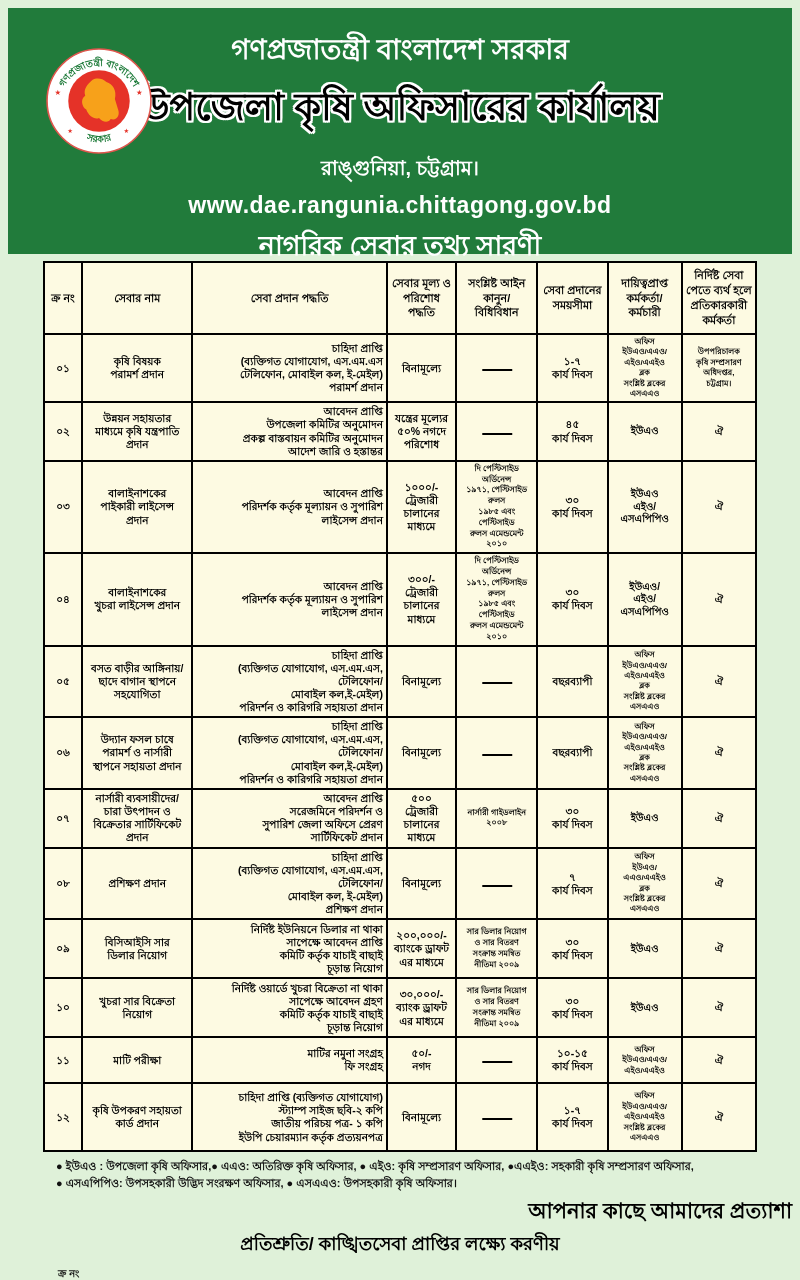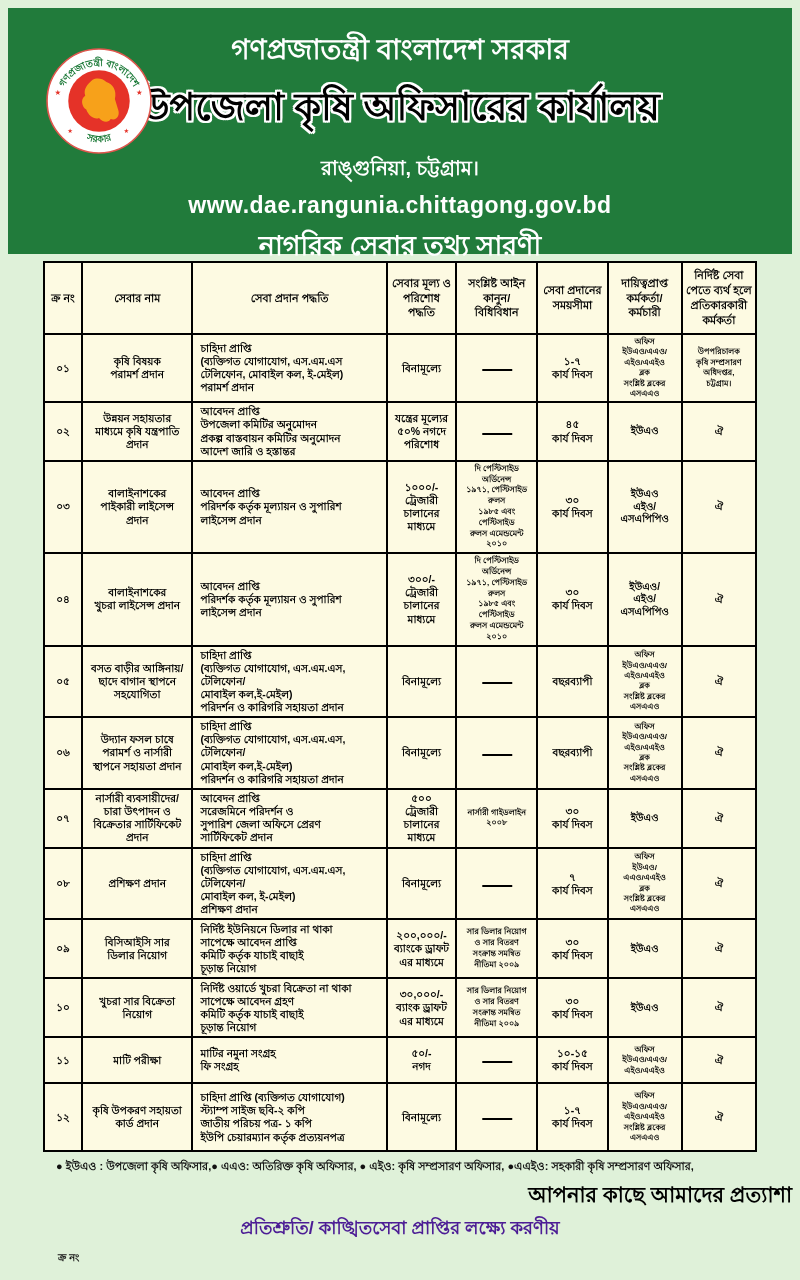--- a/index.html
+++ b/index.html
@@ -15,42 +15,42 @@
   .location{font-size:20px;font-weight:bold;margin-top:12px}
   .website{font-size:23px;font-weight:bold;margin-top:6px;letter-spacing:.5px}
   .charter-title{display:inline-block;font-size:37px;font-weight:bold;color:#ee1b24;margin-top:10px}
   .charter-sub{font-size:27px;font-weight:bold;margin-top:6px}
   
   .tblwrap{width:714px;margin:7px auto 0}
   table{border-collapse:collapse;width:100%;background:#fdfae2;table-layout:fixed}
   th,td{border:2px solid #000;text-align:center;vertical-align:middle;padding:2px 3px;white-space:pre-line;color:#000}
   th{font-size:11px;font-weight:bold;height:72px;line-height:1.35;background:#fdfae2}
   td{font-size:10.5px;font-weight:bold;line-height:1.25}
-  td.c-method{text-align:left;padding-left:7px}
+  td.c-method{text-align:right;padding-left:7px}
   td.c-law{font-size:8px;line-height:1.35}
   td.c-officer{font-size:10px}
   td.c-officer.tiny{font-size:8px;line-height:1.3}
   td.c-redress.tiny{font-size:8px;line-height:1.3}
   td.dash-cell{font-size:30px;font-weight:normal;line-height:16px;letter-spacing:-1px}
   tbody tr:nth-child(1){height:52px}
   tbody tr:nth-child(2){height:57px}
   tbody tr:nth-child(3){height:59px}
   tbody tr:nth-child(4){height:56px}
   tbody tr:nth-child(5){height:59px}
   tbody tr:nth-child(6){height:59px}
   tbody tr:nth-child(7){height:59px}
   tbody tr:nth-child(8){height:59px}
   tbody tr:nth-child(9){height:59px}
   tbody tr:nth-child(10){height:59px}
   tbody tr:nth-child(11){height:46px}
   tbody tr:nth-child(12){height:68px}
   
   .legend{margin:6px 0 0 48px;font-size:11px;font-weight:bold;line-height:1.5;color:#111}
   .expect-title{text-align:right;font-size:21px;font-weight:bold;color:#000;margin-top:4px}
-  .expect-sub{text-align:center;font-size:18px;font-weight:bold;color:#4c1d95}
+  .expect-sub{text-align:center;font-size:18px;font-weight:bold;color:#000000}
   .list-label{margin:5px 0 0 50px;font-size:10px;font-weight:bold;color:#111}
 </style>
 </head>
 <body>
 
 <div class="page">
 
   <div class="banner">
     <svg class="emblem" viewBox="0 0 100 100">
       <circle cx="50" cy="50" r="49" fill="#ffffff" stroke="#e0564d" stroke-width="1.5"></circle>
@@ -353,19 +353,20 @@
 সংশ্লিষ্ট ব্লকের
 এসএএও</td>
       <td class="c-redress">ঐ</td>
     </tr>
   </tbody>
     </table>
   </div>
 
   <div class="legend">
     <div>●  ইউএও : উপজেলা কৃষি অফিসার,●   এএও: অতিরিক্ত কৃষি অফিসার, ● এইও: কৃষি সম্প্রসারণ অফিসার,    ●এএইও: সহকারী কৃষি সম্প্রসারণ অফিসার,</div>
+    <div>●  এসএপিপিও: উপসহকারী উদ্ভিদ সংরক্ষণ অফিসার,  ● এসএএও: উপসহকারী কৃষি অফিসার।</div>
   </div>
 
   <div class="expect-title">আপনার কাছে আমাদের প্রত্যাশা</div>
   <div class="expect-sub">প্রতিশ্রুতি/ কাঙ্খিতসেবা প্রাপ্তির লক্ষ্যে করণীয়</div>
   <div class="list-label">ক্র নং</div>
 
 </div>
 
 </body></html>

